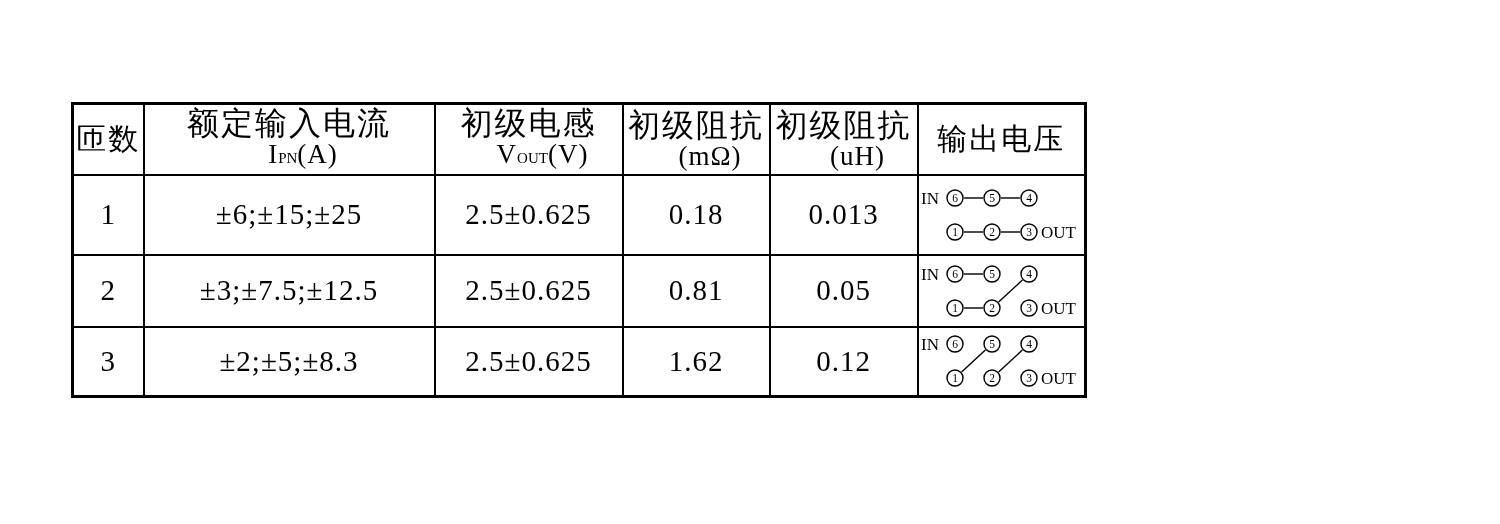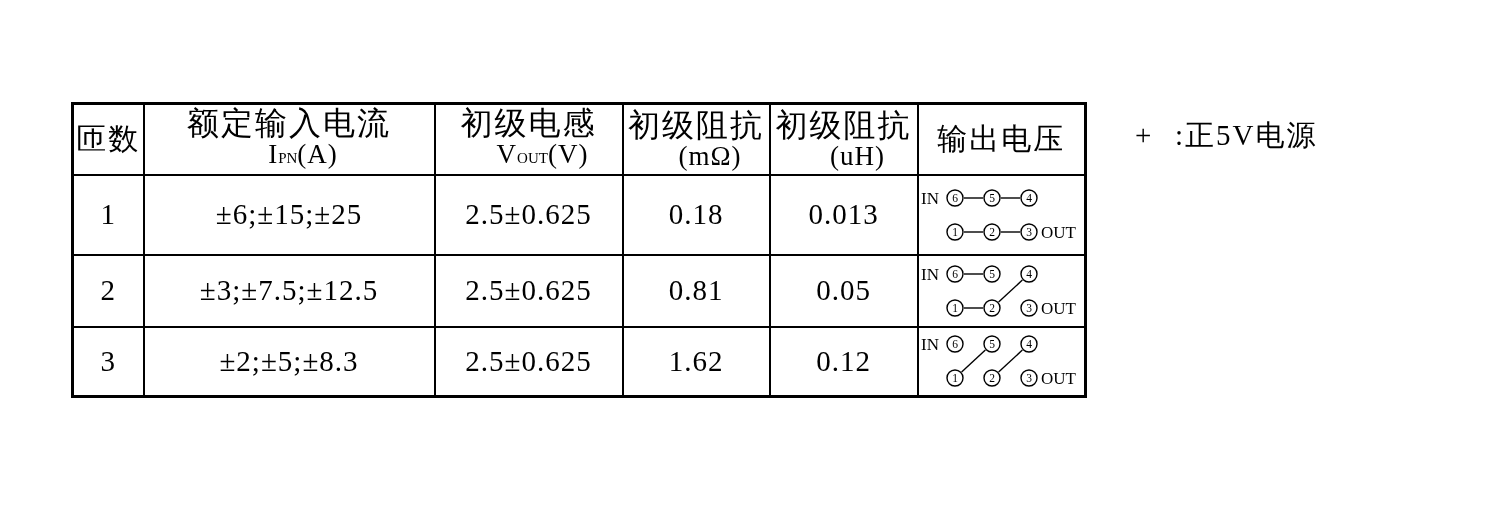--- a/index.html
+++ b/index.html
@@ -159,18 +159,15 @@
               <text x="2" y="21" font-size="17" font-family="&quot;Liberation Serif&quot;,&quot;DejaVu Serif&quot;,serif" fill="#000000">IN</text>
               <text x="122" y="55" font-size="17" font-family="&quot;Liberation Serif&quot;,&quot;DejaVu Serif&quot;,serif" fill="#000000">OUT</text>
             </svg>
         </td>
       </tr>
     </tbody>
   </table>
 
   <div class="notes">
 
-    <div class="note-line">
-      <span class="note-sym"><span>+</span><sub></sub></span><span>:正5V电源</span>
-    </div>
   </div>
 
 </div>
 
 </body></html>

